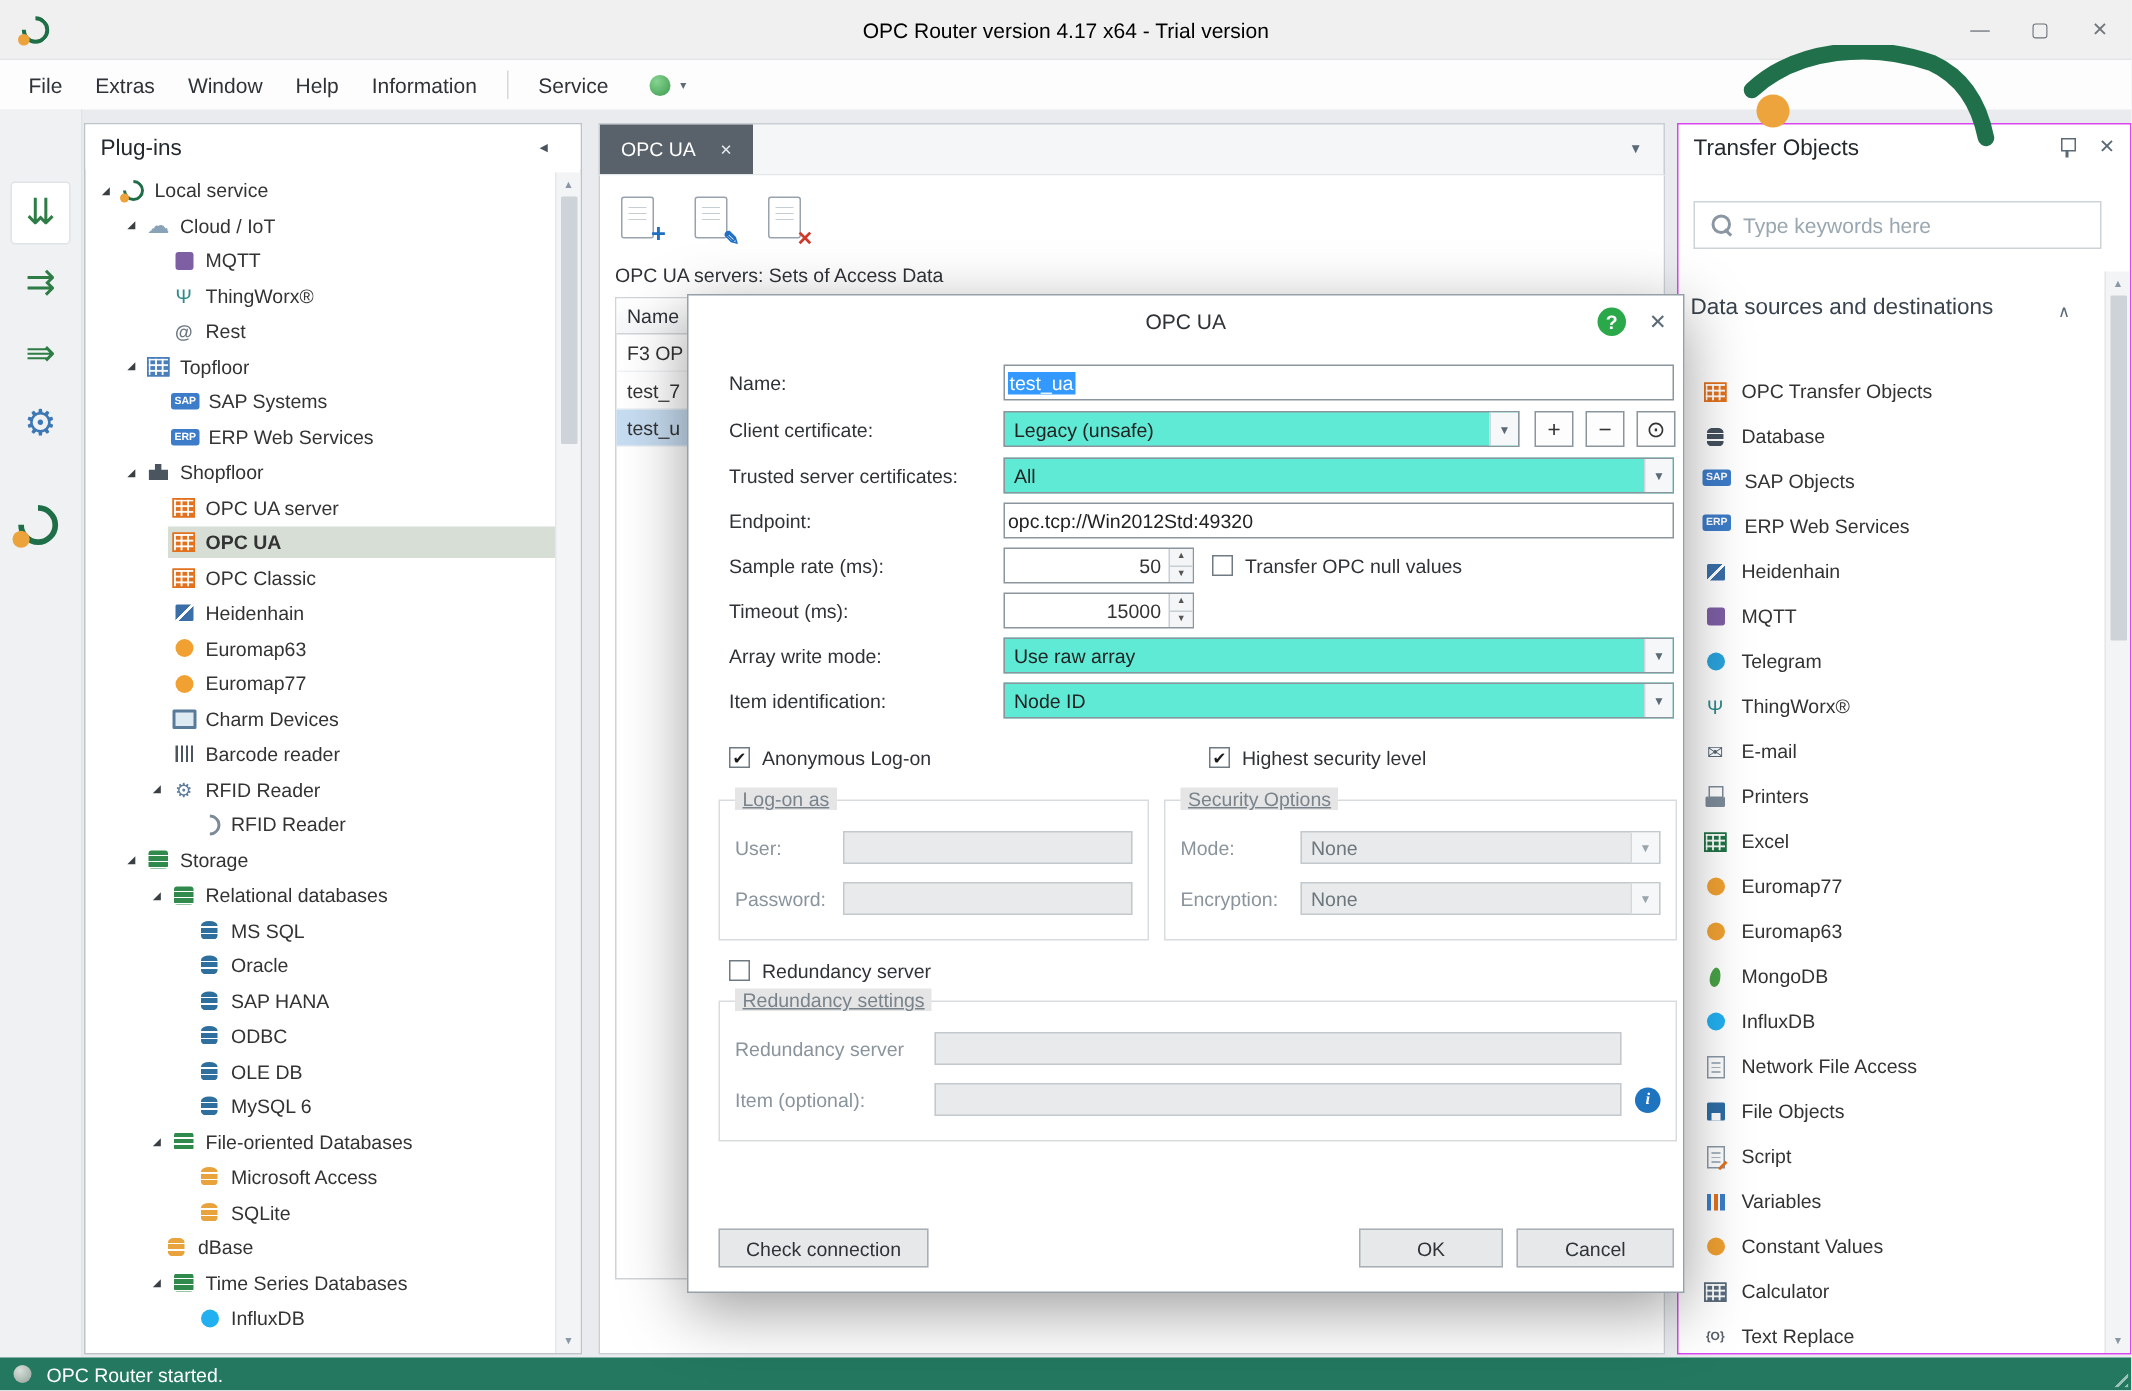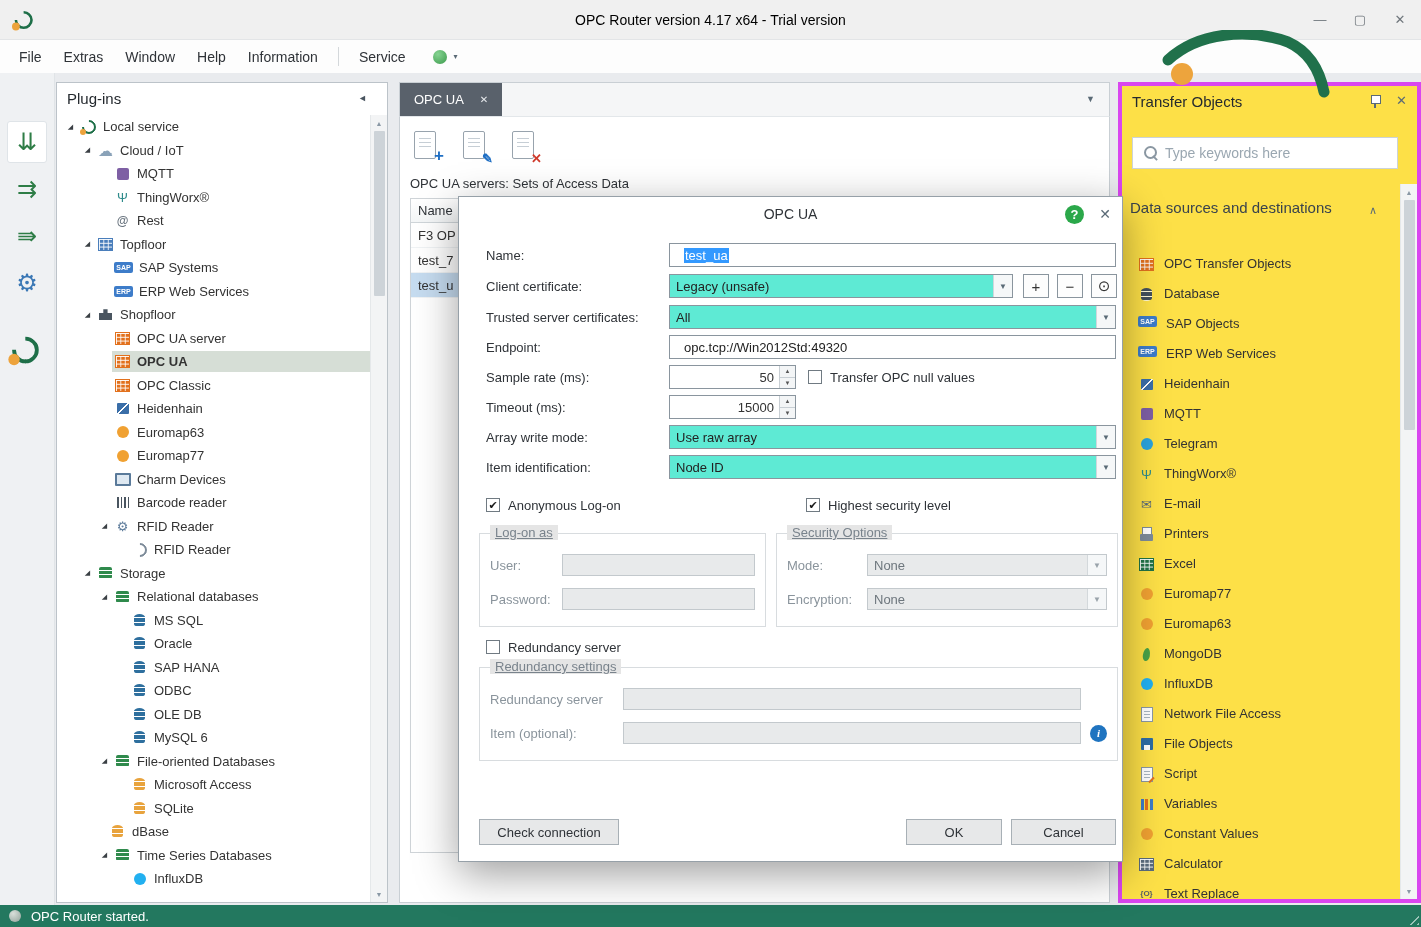--- a/index.html
+++ b/index.html
@@ -105,21 +105,21 @@
 .doc-badge.del{color:#d03a2b;font-size:13px;}
 .msubtitle{margin:15px 0 7px 10px;font-size:13px;color:#2f3338;}
 .grid{margin-left:10px;width:692px;height:655px;border:1px solid #cfd4d8;background:#fff;}
 .grid-head{height:24px;border-bottom:1px solid #cfd5d9;display:flex;background:linear-gradient(#ffffff,#f4f6f7);}
 .grid-hcell{width:140px;border-right:1px solid #d8dde1;display:flex;align-items:center;padding-left:7px;font-size:13px;color:#2f3338;}
 .grid-row{height:25px;display:flex;align-items:center;border-bottom:1px solid #f0f3f5;}
 .grid-row.selected{background:#c6dcf0;}
 .grid-cell{padding-left:7px;font-size:13px;white-space:nowrap;overflow:hidden;width:140px;}
 
 
-.rpanel{position:absolute;left:1118px;top:82px;right:0;bottom:24px;background:#fde047;border:4px solid #d946ef;}
+.rpanel{position:absolute;left:1118px;top:82px;right:0;bottom:24px;background:#ffffff;border:1px solid #d946ef;}
 .rp-head{position:relative;height:30px;display:flex;align-items:center;padding:0 10px;}
 .rp-title{font-size:15px;color:#24292e;z-index:4;}
 .pin-icon{position:absolute;right:36px;top:8px;width:12px;height:15px;z-index:4;}
 .pin-icon::before{content:"";position:absolute;top:1px;left:2px;width:8px;height:7px;border:1px solid #5a6a76;background:#fff;}
 .pin-icon::after{content:"";position:absolute;top:9px;left:5px;width:2px;height:5px;background:#5a6a76;}
 .rp-close{position:absolute;right:10px;top:7px;font-size:13px;color:#5a6a76;z-index:4;}
 .search-box{position:absolute;top:51px;left:10px;right:19px;height:32px;border:1px solid #ccd3d9;background:#fff;display:flex;align-items:center;}
 .mag-icon{position:relative;width:16px;height:16px;margin:0 6px 0 10px;flex:0 0 16px;}
 .mag-icon::before{content:"";position:absolute;top:1px;left:1px;width:9px;height:9px;border:2px solid #8a97a2;border-radius:50%;}
 .mag-icon::after{content:"";position:absolute;bottom:2px;right:1px;width:6px;height:2px;background:#8a97a2;transform:rotate(45deg);}
@@ -134,21 +134,21 @@
 .rp-scroll{top:98px;}
 
 
 .dialog{position:absolute;left:458px;top:196px;width:665px;height:666px;background:#fff;border:1px solid #96a0a8;box-shadow:0 12px 40px rgba(0,0,0,.38);z-index:10;}
 .dlg-titlebar{position:relative;height:36px;}
 .dlg-title-text{position:absolute;left:0;right:0;top:9px;text-align:center;font-size:14px;color:#2f3338;}
 .dlg-help{position:absolute;right:38px;top:8px;width:19px;height:19px;border-radius:50%;background:#2ba84a;color:#fff;font-weight:bold;font-size:13px;display:flex;align-items:center;justify-content:center;}
 .dlg-close{position:absolute;right:11px;top:9px;font-size:14px;color:#5a6a76;}
 .row{position:absolute;left:27px;right:6px;height:24px;display:flex;align-items:center;}
 .flabel{flex:0 0 183px;font-size:13px;color:#2f3338;}
-.txt{height:24px;background:#fff;border:1px solid #8a959e;display:flex;align-items:center;padding:0 14px;font-size:13px;color:#222;flex:1;}
+.txt{height:24px;background:#fff;border:1px solid #8a959e;display:flex;align-items:center;padding:0 2px;font-size:13px;color:#222;flex:1;}
 .txt .sel{background:#3399ff;color:#fff;padding:0 1px;}
 .dd{display:flex;align-items:stretch;height:24px;background:#5eead4;border:1px solid #8a959e;flex:1;}
 .dd-val{flex:1;display:flex;align-items:center;padding:0 6px;font-size:13px;color:#222;white-space:nowrap;overflow:hidden;}
 .dd-btn{width:19px;display:flex;align-items:center;justify-content:center;color:#5a6a76;font-size:8px;border-left:1px solid #d0d7dc;background:#f5f7f8;}
 .dd.fixed{flex:0 0 344px;}
 .sbtn{width:26px;height:24px;margin-left:8px;background:#fdfdfd;border:1px solid #8a959e;display:flex;align-items:center;justify-content:center;font-size:15px;color:#333;flex:0 0 26px;}
 .sbtn:first-of-type{margin-left:10px;}
 .spin{display:flex;width:127px;flex:0 0 127px;height:24px;border:1px solid #8a959e;background:#fff;}
 .spin-val{flex:1;display:flex;align-items:center;justify-content:flex-end;padding:0 5px;font-size:13px;}
 .spin-ud{width:16px;display:flex;flex-direction:column;border-left:1px solid #c8cfd4;}

